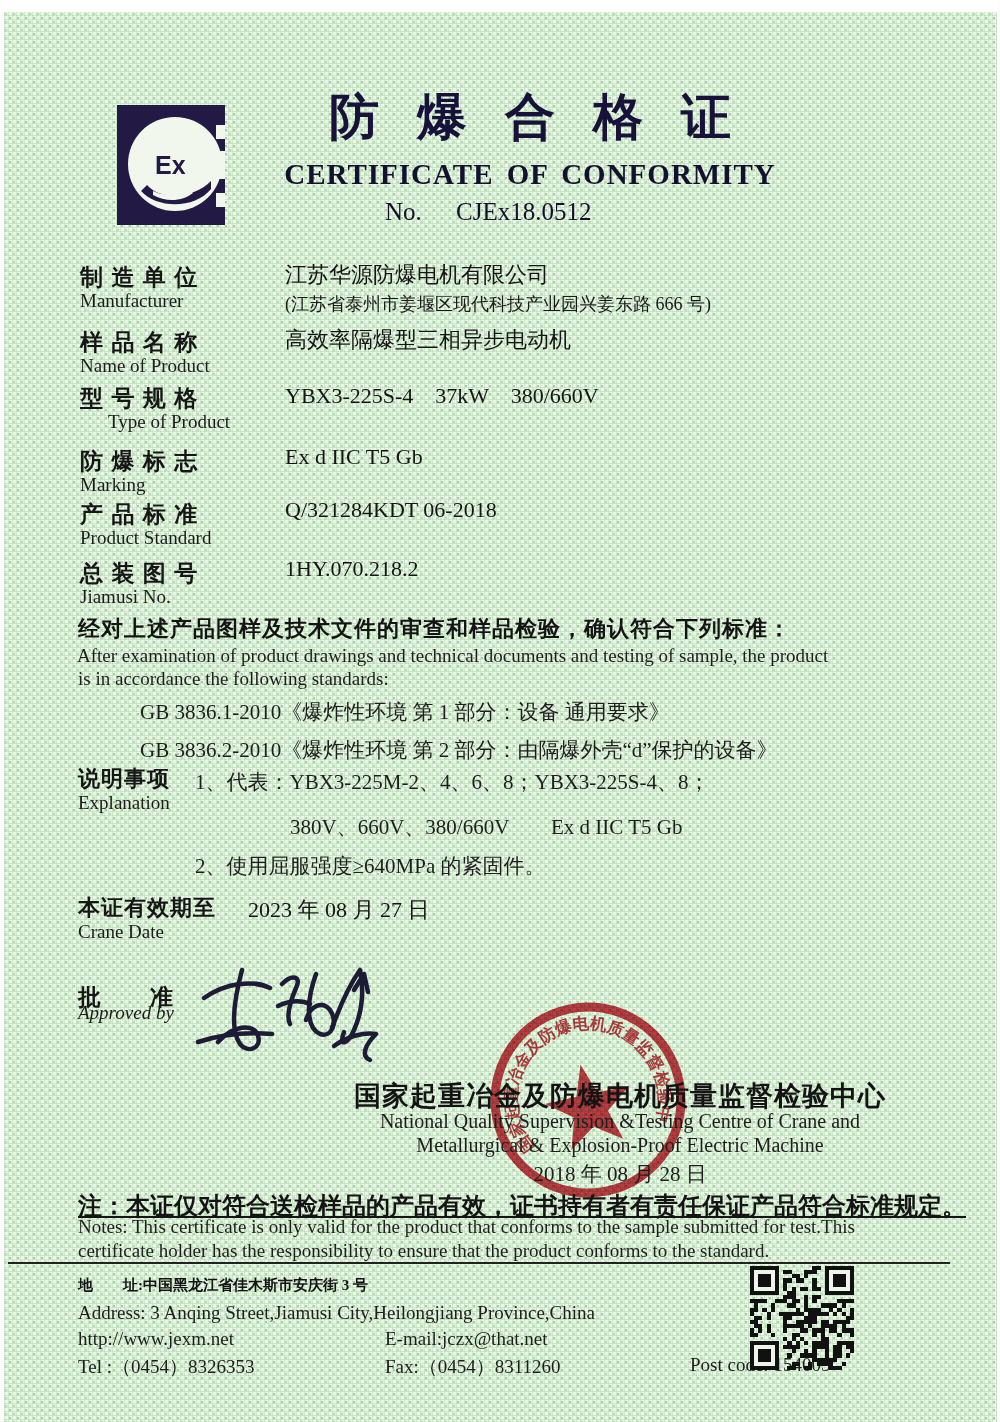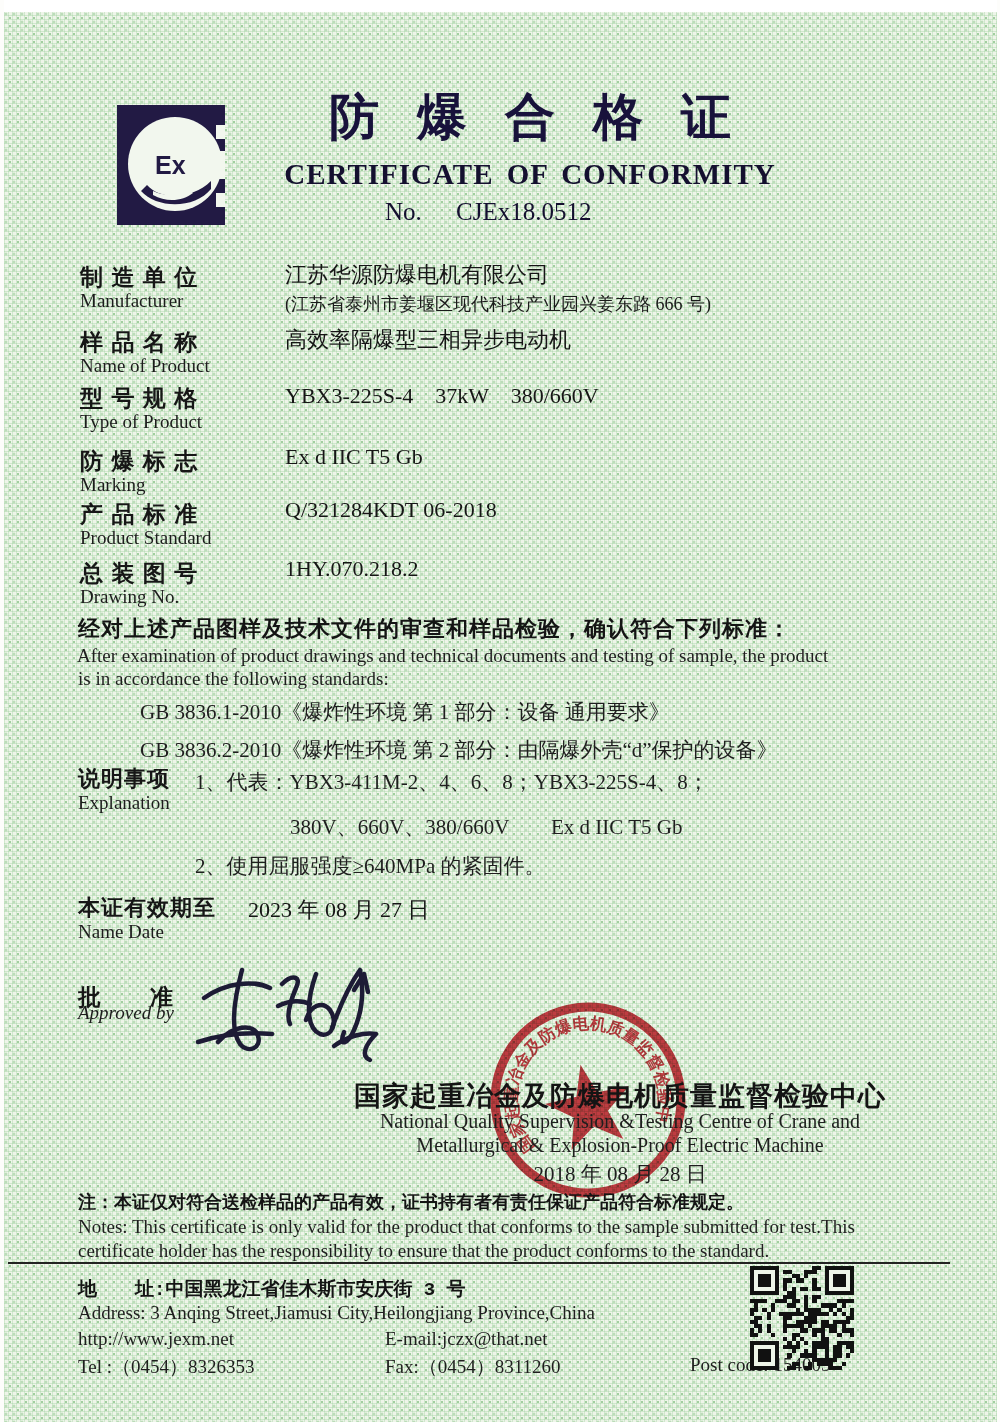--- a/index.html
+++ b/index.html
@@ -25,22 +25,22 @@
   .title-cn{font-family:"Liberation Sans", sans-serif;font-weight:700;font-size:50px;letter-spacing:38px;color:#18123b;text-indent:38px;}
   .title-en{font-size:29px;font-weight:700;letter-spacing:1px;word-spacing:5px;color:#14102f;}
   .certno{font-size:25px;color:#14102f;}
   .para-cn{font-family:"Liberation Sans", sans-serif;font-weight:700;font-size:22px;color:#141414;letter-spacing:1px;}
   .para-en{font-size:19px;}
   .std{font-size:21px;}
   .expl{font-size:21px;}
   .org-cn{font-family:"Liberation Sans", sans-serif;font-weight:700;font-size:27px;color:#141414;letter-spacing:1px;}
   .org-en{font-size:20px;}
   .date{font-size:21px;}
-  .note-cn{font-family:"Liberation Sans", sans-serif;font-weight:700;font-size:18px;color:#141414;}
-  .foot-cn{font-family:Liberation Mono, monospace;font-weight:600;font-size:19px;color:#141414;}
+  .note-cn{font-family:"Liberation Sans", sans-serif;font-weight:700;font-size:24px;color:#141414;text-decoration:underline;}
+  .foot-cn{font-family:Liberation Serif, serif;font-weight:600;font-size:15px;color:#141414;}
   .foot{font-size:19px;}
   .divider{position:absolute;left:8px;top:1262px;width:942px;height:2px;background:#222;}
   .center{text-align:center;}
   .stamp{mix-blend-mode:multiply;opacity:.88;}
 </style>
 </head>
 <body>
 
 <div class="page">
   <div class="edge-top"></div>
@@ -70,49 +70,49 @@
   <div class="abs cn-label" style="left:80px;top:262px;">制 造 单 位</div>
   <div class="abs en-label" style="left:80px;top:290px;">Manufacturer</div>
   <div class="abs value" style="left:285px;top:260px;">江苏华源防爆电机有限公司</div>
   <div class="abs value-small" style="left:285px;top:292px;">(江苏省泰州市姜堰区现代科技产业园兴姜东路 666 号)</div>
 
   <div class="abs cn-label" style="left:80px;top:327px;">样 品 名 称</div>
   <div class="abs en-label" style="left:80px;top:355px;">Name of Product</div>
   <div class="abs value" style="left:285px;top:325px;">高效率隔爆型三相异步电动机</div>
 
   <div class="abs cn-label" style="left:80px;top:383px;">型 号 规 格</div>
-  <div class="abs en-label" style="left:80px;top:411px;">Type of Product</div>
+  <div class="abs en-label" style="left:88px;top:411px;padding-left:20px;">Type of Product</div>
   <div class="abs value" style="left:285px;top:381px;">YBX3-225S-4　37kW　380/660V</div>
 
   <div class="abs cn-label" style="left:80px;top:446px;">防 爆 标 志</div>
   <div class="abs en-label" style="left:80px;top:474px;">Marking</div>
   <div class="abs value" style="left:285px;top:444px;">Ex d IIC T5 Gb</div>
 
   <div class="abs cn-label" style="left:80px;top:499px;">产 品 标 准</div>
   <div class="abs en-label" style="left:80px;top:527px;">Product Standard</div>
   <div class="abs value" style="left:285px;top:497px;">Q/321284KDT 06-2018</div>
 
   <div class="abs cn-label" style="left:80px;top:558px;">总 装 图 号</div>
-  <div class="abs en-label" style="left:80px;top:586px;">Drawing No.</div>
+  <div class="abs en-label" style="left:80px;top:586px;">Jiamusi No.</div>
   <div class="abs value" style="left:285px;top:556px;">1HY.070.218.2</div>
 
   <div class="abs para-cn" style="left:78px;top:614px;">经对上述产品图样及技术文件的审查和样品检验，确认符合下列标准：</div>
   <div class="abs para-en" style="left:77px;top:645px;">After examination of product drawings and technical documents and testing of sample, the product</div>
   <div class="abs para-en" style="left:78px;top:668px;">is in accordance the following standards:</div>
   <div class="abs std" style="left:140px;top:698px;">GB 3836.1-2010《爆炸性环境 第 1 部分：设备 通用要求》</div>
   <div class="abs std" style="left:140px;top:736px;">GB 3836.2-2010《爆炸性环境 第 2 部分：由隔爆外壳“d”保护的设备》</div>
 
   <div class="abs cn-label" style="left:78px;top:764px;font-size:22px;">说明事项</div>
   <div class="abs en-label" style="left:78px;top:792px;">Explanation</div>
-  <div class="abs expl" style="left:195px;top:768px;">1、代表：YBX3-411M-2、4、6、8；YBX3-225S-4、8；</div>
+  <div class="abs expl" style="left:195px;top:768px;">1、代表：YBX3-225M-2、4、6、8；YBX3-225S-4、8；</div>
   <div class="abs expl" style="left:290px;top:813px;">380V、660V、380/660V　　Ex d IIC T5 Gb</div>
   <div class="abs expl" style="left:195px;top:852px;">2、使用屈服强度≥640MPa 的紧固件。</div>
 
   <div class="abs cn-label" style="left:78px;top:893px;font-size:22px;">本证有效期至</div>
-  <div class="abs en-label" style="left:78px;top:921px;">Name Date</div>
+  <div class="abs en-label" style="left:78px;top:921px;">Crane Date</div>
   <div class="abs value" style="left:248px;top:895px;">2023 年 08 月 27 日</div>
 
   <div class="abs cn-label" style="left:78px;top:982px;">批　　准</div>
   <div class="abs en-label" style="left:78px;top:1002px;font-style:italic;">Approved by</div>
 
   <div class="abs" style="left:182px;top:950px;">
     <svg width="205" height="128" viewBox="0 0 205 128">
       <g fill="none" stroke="#1d1b35" stroke-width="4.5" stroke-linecap="round" stroke-linejoin="round">
         <path d="M22 48 C 45 32 72 30 88 38"></path>
         <path d="M60 20 C 52 50 48 80 58 94 C 66 104 80 98 76 86 C 72 72 50 76 36 92"></path>

